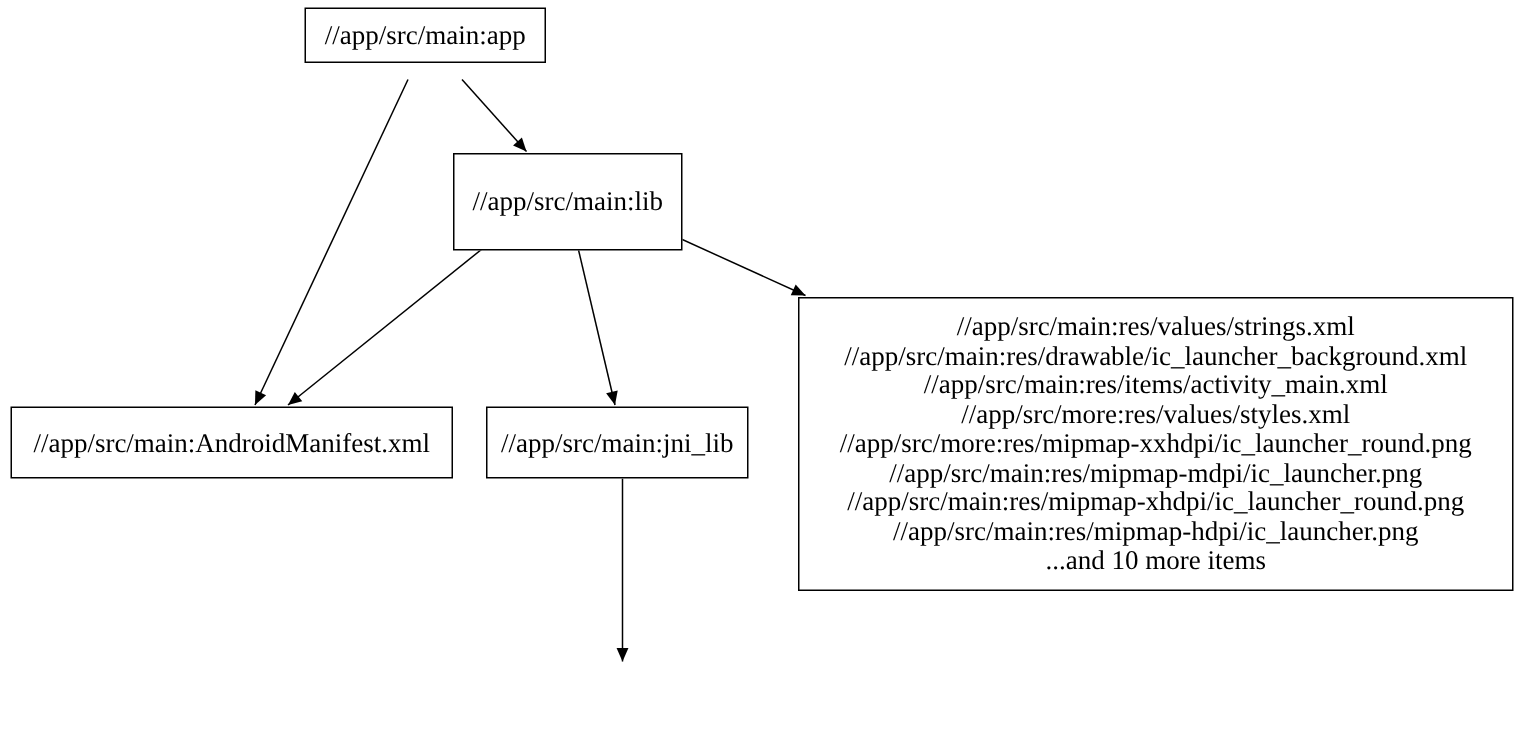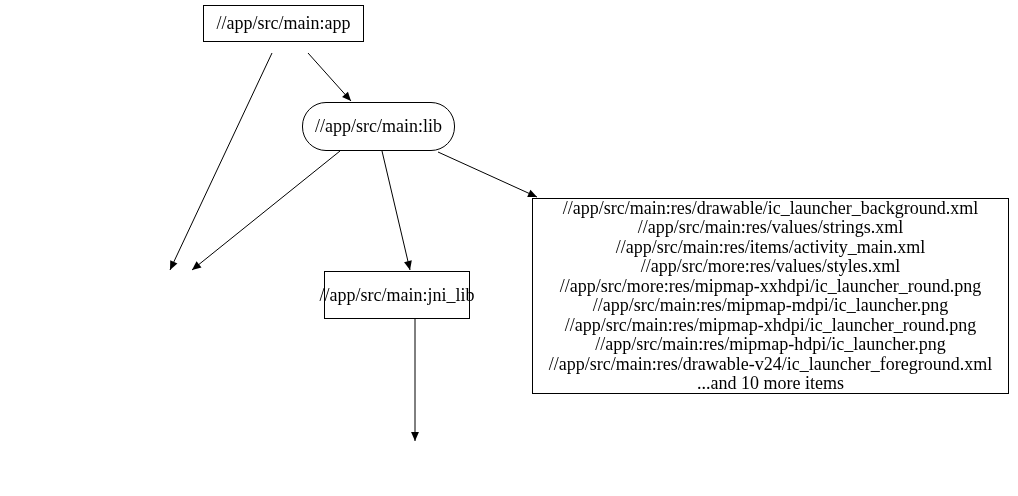--- a/index.html
+++ b/index.html
@@ -38,23 +38,23 @@
     font-size: 18px;
     white-space: nowrap;
     text-align: center;
   }
   .node.multi {
     flex-direction: column;
     line-height: 19.5px;
     justify-content: center;
   }
   #node-app            { left: 203px; top:   5px; width: 161px; height: 37px; }
-  #node-lib            { left: 302px; top: 102px; width: 153px; height: 49px; border-radius: 24px; }
+  #node-lib            { left: 302px; top: 102px; width: 153px; height: 65px; }
   #node-manifest       { left:   7px; top: 271px; width: 295px; height: 48px; }
-  #node-jni-lib        { left: 324px; top: 271px; width: 146px; height: 48px; }
+  #node-jni-lib        { left: 324px; top: 271px; width: 175px; height: 48px; }
   #node-res-group      { left: 532px; top: 198px; width: 477px; height: 196px; }
   #node-native-lib-cpp { left: 280px; top: 442px; width: 270px; height: 48px; }
 </style>
 </head>
 <body>
 
 <div id="canvas">
 
   <svg id="edge-layer" xmlns="http://www.w3.org/2000/svg" viewBox="0 0 1018 496">
     <defs>
@@ -71,32 +71,34 @@
   </svg>
 
   <div class="node" id="node-app">
     <span>//app/src/main:app</span>
   </div>
 
   <div class="node" id="node-lib">
     <span>//app/src/main:lib</span>
   </div>
 
+  <div class="node" id="node-manifest">
+    <span>//app/src/main:AndroidManifest.xml</span>
+  </div>
 
   <div class="node" id="node-jni-lib">
     <span>//app/src/main:jni_lib</span>
   </div>
 
   <div class="node multi" id="node-res-group">
+    <div>//app/src/main:res/values/strings.xml</div>
     <div>//app/src/main:res/drawable/ic_launcher_background.xml</div>
-    <div>//app/src/main:res/values/strings.xml</div>
     <div>//app/src/main:res/items/activity_main.xml</div>
     <div>//app/src/more:res/values/styles.xml</div>
     <div>//app/src/more:res/mipmap-xxhdpi/ic_launcher_round.png</div>
     <div>//app/src/main:res/mipmap-mdpi/ic_launcher.png</div>
     <div>//app/src/main:res/mipmap-xhdpi/ic_launcher_round.png</div>
     <div>//app/src/main:res/mipmap-hdpi/ic_launcher.png</div>
-    <div>//app/src/main:res/drawable-v24/ic_launcher_foreground.xml</div>
     <div>...and 10 more items</div>
   </div>
 
 
 </div>
 
 </body></html>

